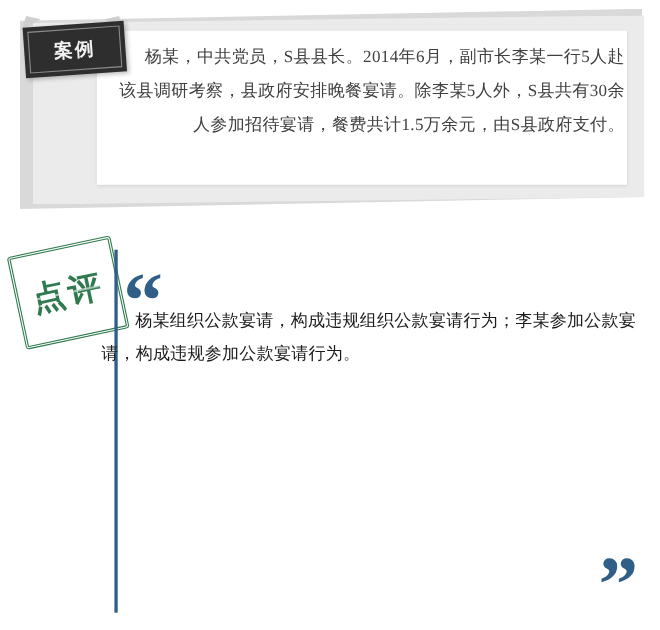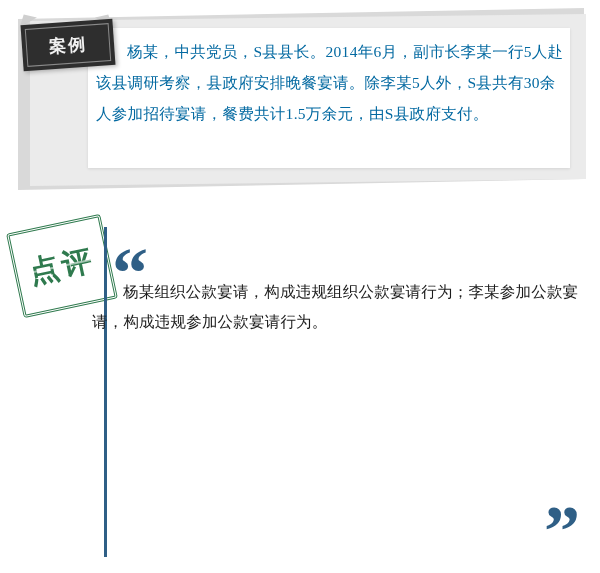--- a/index.html
+++ b/index.html
@@ -52,24 +52,25 @@
     background: #ffffff;
     box-shadow: 0 1px 3px rgba(0,0,0,0.10);
   }
   .case-text {
     position: absolute;
     left: 96px;
     top: 36px;
     width: 472px;
     font-size: 15.5px;
     line-height: 31px;
-    color: #0369a1;
+    color: #404040;
     text-indent: 2em;
     letter-spacing: 0.3px;
     font-family: "Liberation Serif", "DejaVu Serif", serif;
+    text-align: right;
   }
 
   
   .case-tag {
     position: absolute;
     left: 22px;
     top: 22px;
     width: 92px;
     height: 46px;
     background: #2e2e2e;

